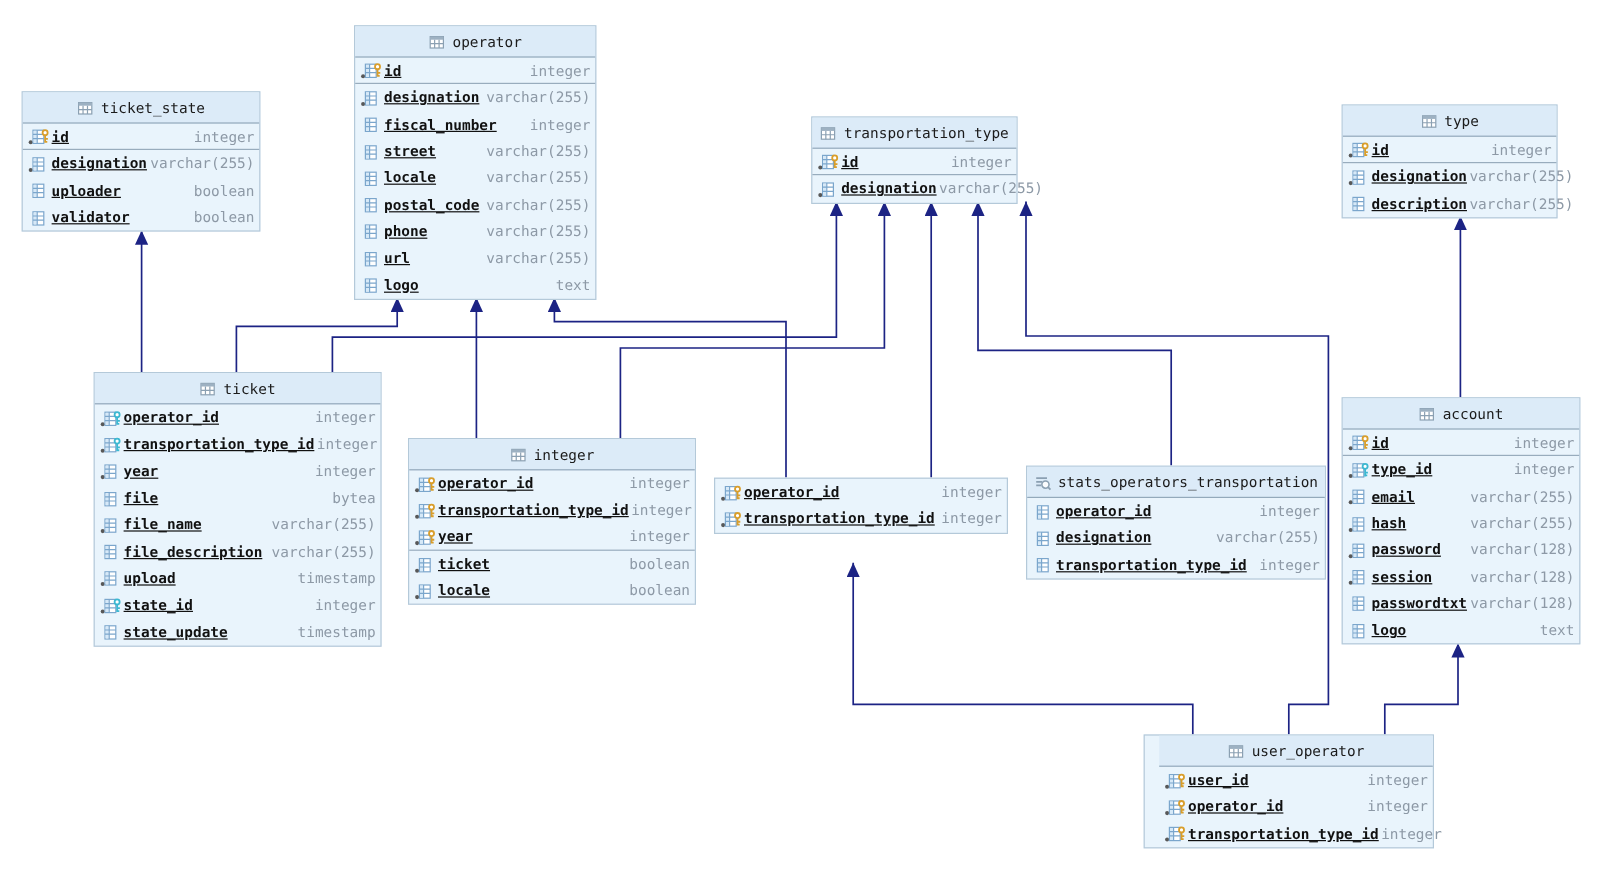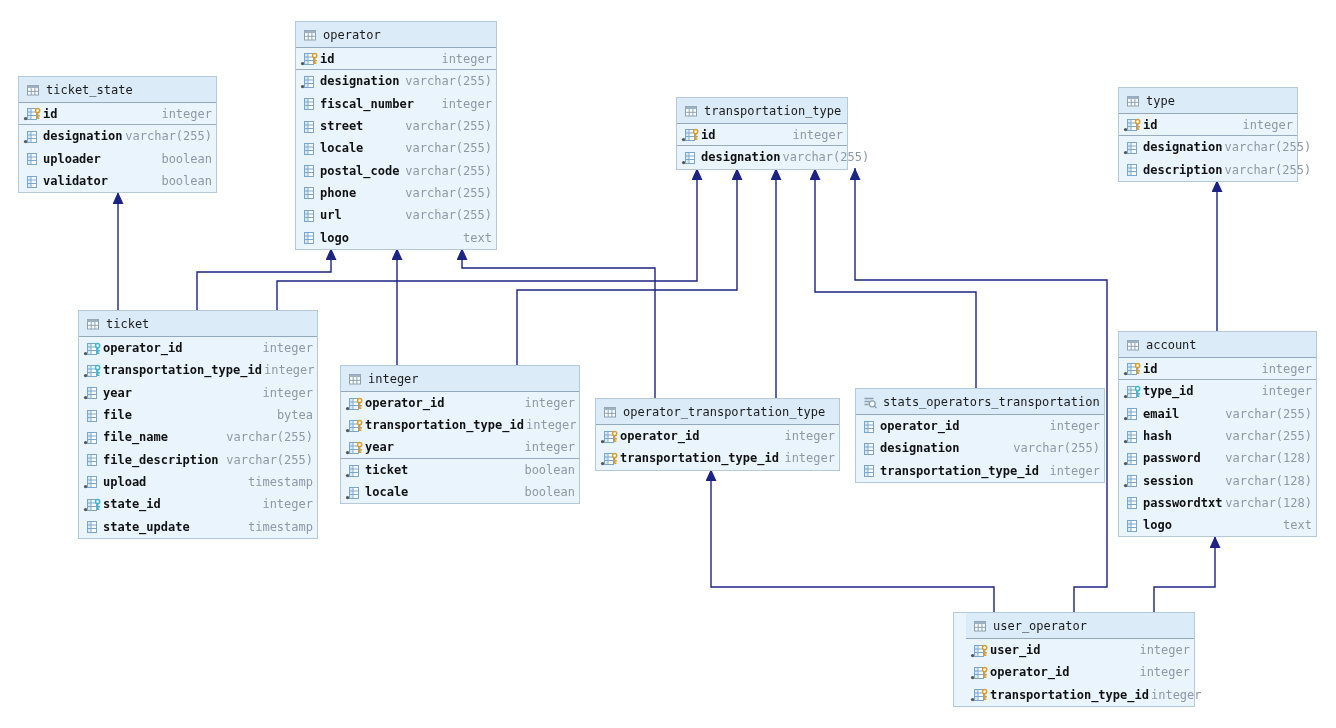--- a/index.html
+++ b/index.html
@@ -7,29 +7,29 @@
     position:relative;width:1336px;height:728px;overflow:hidden;background:#ffffff;
     font-family:"DejaVu Sans Mono","Liberation Mono",monospace;
   }
   #edges{position:absolute;left:0;top:0;width:1336px;height:728px;}
   .entity{
     position:absolute;background:#e9f4fc;border:1px solid #b4c9d9;
     font-size:12px;color:#1e1e1e;box-sizing:border-box;
   }
   .hdr{
     height:25px;display:flex;align-items:center;gap:6px;padding:0 7px;
-    background:#dcebf8;border-bottom:1px solid #93a9bb;
+    background:#dcebf8;border-bottom:1px solid #93a9bb;justify-content:center;
   }
   .hdr .ttl{color:#1b1b1b;white-space:pre;}
   .col-row{
     height:22.3px;display:flex;align-items:center;gap:2px;padding:0 4px;
     box-sizing:border-box;
   }
   .col-row.group-end{border-bottom:1px solid #98acbd;}
-  .cname{font-weight:bold;color:#111111;white-space:pre;}
+  .cname{font-weight:bold;color:#111111;white-space:pre;text-decoration:underline;}
   .ctype{margin-left:auto;color:#8d99a6;white-space:pre;}
   .icon{display:flex;flex:none;align-items:center;}
 </style>
 </head>
 <body>
 
 <div id="canvas">
   <svg id="edges" viewBox="0 0 1336 728" xmlns="http://www.w3.org/2000/svg">
     <defs>
       <marker id="arrowhead" markerUnits="userSpaceOnUse" markerWidth="13" markerHeight="12" refX="12" refY="5.5" orient="auto">
@@ -506,223 +506,213 @@
             <rect x="4.5" y="2.5" width="9" height="11" fill="#ffffff" stroke="#7ba6cc"></rect>
             <rect x="5" y="3" width="2.6" height="10" fill="#d6e9f8"></rect>
             <path d="M4.5 6 h9 M4.5 9.5 h9 M8 2.5 v11" stroke="#7ba6cc" stroke-width="1" fill="none"></path>
           </svg>
         </span>
         <span class="cname">locale</span>
         <span class="ctype">boolean</span>
       </div>
     </div>
     <div class="entity" style="left: 595px; top: 398px; width: 245px;">
+      <div class="col-row">
+        <span class="icon">
+          <svg width="18" height="15" viewBox="0 0 18 15">
+            <circle cx="2.6" cy="12.6" r="1.7" fill="#585858"></circle>
+            <rect x="4.5" y="2.5" width="9" height="11" fill="#ffffff" stroke="#7ba6cc"></rect>
+            <rect x="5" y="3" width="2.6" height="10" fill="#d6e9f8"></rect>
+            <path d="M4.5 6 h9 M4.5 9.5 h9 M8 2.5 v11" stroke="#7ba6cc" stroke-width="1" fill="none"></path>
+            <circle cx="14.6" cy="4.6" r="2.1" fill="#ffffff" stroke="#d99e2b" stroke-width="1.5"></circle>
+            <path d="M14.6 6.7 V13 M14.6 9.8 h2.3 M14.6 12.2 h1.8" stroke="#d99e2b" stroke-width="1.5" fill="none"></path>
+          </svg>
+        </span>
+        <span class="cname">operator_id</span>
+        <span class="ctype">integer</span>
+      </div>
+      <div class="col-row">
+        <span class="icon">
+          <svg width="18" height="15" viewBox="0 0 18 15">
+            <circle cx="2.6" cy="12.6" r="1.7" fill="#585858"></circle>
+            <rect x="4.5" y="2.5" width="9" height="11" fill="#ffffff" stroke="#7ba6cc"></rect>
+            <rect x="5" y="3" width="2.6" height="10" fill="#d6e9f8"></rect>
+            <path d="M4.5 6 h9 M4.5 9.5 h9 M8 2.5 v11" stroke="#7ba6cc" stroke-width="1" fill="none"></path>
+            <circle cx="14.6" cy="4.6" r="2.1" fill="#ffffff" stroke="#d99e2b" stroke-width="1.5"></circle>
+            <path d="M14.6 6.7 V13 M14.6 9.8 h2.3 M14.6 12.2 h1.8" stroke="#d99e2b" stroke-width="1.5" fill="none"></path>
+          </svg>
+        </span>
+        <span class="cname">transportation_type_id</span>
+        <span class="ctype">integer</span>
+      </div>
+    </div>
+    <div class="entity" style="left: 855px; top: 388px; width: 250px;">
+      <div class="hdr">
+        <span class="icon">
+          <svg width="14" height="14" viewBox="0 0 14 14">
+            <path d="M1.5 3.5 h9 M1.5 6.5 h5 M1.5 9.5 h4" stroke="#8ba0b2" stroke-width="1.4" fill="none"></path>
+            <circle cx="9.2" cy="8.8" r="3" fill="rgba(255,255,255,0.85)" stroke="#8ba0b2" stroke-width="1.3"></circle>
+            <path d="M11.4 11 L13.4 13" stroke="#8ba0b2" stroke-width="1.5"></path>
+          </svg>
+        </span>
+        <span class="ttl">stats_operators_transportation</span>
+      </div>
+      <div class="col-row">
+        <span class="icon">
+          <svg width="18" height="15" viewBox="0 0 18 15">
+            <rect x="4.5" y="2.5" width="9" height="11" fill="#ffffff" stroke="#7ba6cc"></rect>
+            <rect x="5" y="3" width="2.6" height="10" fill="#d6e9f8"></rect>
+            <path d="M4.5 6 h9 M4.5 9.5 h9 M8 2.5 v11" stroke="#7ba6cc" stroke-width="1" fill="none"></path>
+          </svg>
+        </span>
+        <span class="cname">operator_id</span>
+        <span class="ctype">integer</span>
+      </div>
+      <div class="col-row">
+        <span class="icon">
+          <svg width="18" height="15" viewBox="0 0 18 15">
+            <rect x="4.5" y="2.5" width="9" height="11" fill="#ffffff" stroke="#7ba6cc"></rect>
+            <rect x="5" y="3" width="2.6" height="10" fill="#d6e9f8"></rect>
+            <path d="M4.5 6 h9 M4.5 9.5 h9 M8 2.5 v11" stroke="#7ba6cc" stroke-width="1" fill="none"></path>
+          </svg>
+        </span>
+        <span class="cname">designation</span>
+        <span class="ctype">varchar(255)</span>
+      </div>
+      <div class="col-row">
+        <span class="icon">
+          <svg width="18" height="15" viewBox="0 0 18 15">
+            <rect x="4.5" y="2.5" width="9" height="11" fill="#ffffff" stroke="#7ba6cc"></rect>
+            <rect x="5" y="3" width="2.6" height="10" fill="#d6e9f8"></rect>
+            <path d="M4.5 6 h9 M4.5 9.5 h9 M8 2.5 v11" stroke="#7ba6cc" stroke-width="1" fill="none"></path>
+          </svg>
+        </span>
+        <span class="cname">transportation_type_id</span>
+        <span class="ctype">integer</span>
+      </div>
+    </div>
+    <div class="entity" style="left: 1118px; top: 331px; width: 199px;">
       <div class="hdr">
         <span class="icon">
           <svg width="14" height="14" viewBox="0 0 14 14">
             <rect x="1.5" y="2.5" width="11" height="9.5" fill="#ffffff" stroke="#8ba0b2"></rect>
             <rect x="1.5" y="2.5" width="11" height="2.6" fill="#9db1c2"></rect>
             <path d="M1.5 8.3 h11 M5.2 5.1 v6.9 M8.9 5.1 v6.9" stroke="#8ba0b2" stroke-width="1" fill="none"></path>
           </svg>
         </span>
-        <span class="ttl">operator_transportation_type</span>
-      </div>
-      <div class="col-row">
-        <span class="icon">
-          <svg width="18" height="15" viewBox="0 0 18 15">
-            <circle cx="2.6" cy="12.6" r="1.7" fill="#585858"></circle>
-            <rect x="4.5" y="2.5" width="9" height="11" fill="#ffffff" stroke="#7ba6cc"></rect>
-            <rect x="5" y="3" width="2.6" height="10" fill="#d6e9f8"></rect>
-            <path d="M4.5 6 h9 M4.5 9.5 h9 M8 2.5 v11" stroke="#7ba6cc" stroke-width="1" fill="none"></path>
-            <circle cx="14.6" cy="4.6" r="2.1" fill="#ffffff" stroke="#d99e2b" stroke-width="1.5"></circle>
-            <path d="M14.6 6.7 V13 M14.6 9.8 h2.3 M14.6 12.2 h1.8" stroke="#d99e2b" stroke-width="1.5" fill="none"></path>
-          </svg>
-        </span>
-        <span class="cname">operator_id</span>
-        <span class="ctype">integer</span>
-      </div>
-      <div class="col-row">
-        <span class="icon">
-          <svg width="18" height="15" viewBox="0 0 18 15">
-            <circle cx="2.6" cy="12.6" r="1.7" fill="#585858"></circle>
-            <rect x="4.5" y="2.5" width="9" height="11" fill="#ffffff" stroke="#7ba6cc"></rect>
-            <rect x="5" y="3" width="2.6" height="10" fill="#d6e9f8"></rect>
-            <path d="M4.5 6 h9 M4.5 9.5 h9 M8 2.5 v11" stroke="#7ba6cc" stroke-width="1" fill="none"></path>
-            <circle cx="14.6" cy="4.6" r="2.1" fill="#ffffff" stroke="#d99e2b" stroke-width="1.5"></circle>
-            <path d="M14.6 6.7 V13 M14.6 9.8 h2.3 M14.6 12.2 h1.8" stroke="#d99e2b" stroke-width="1.5" fill="none"></path>
-          </svg>
-        </span>
-        <span class="cname">transportation_type_id</span>
-        <span class="ctype">integer</span>
-      </div>
-    </div>
-    <div class="entity" style="left: 855px; top: 388px; width: 250px;">
-      <div class="hdr">
-        <span class="icon">
-          <svg width="14" height="14" viewBox="0 0 14 14">
-            <path d="M1.5 3.5 h9 M1.5 6.5 h5 M1.5 9.5 h4" stroke="#8ba0b2" stroke-width="1.4" fill="none"></path>
-            <circle cx="9.2" cy="8.8" r="3" fill="rgba(255,255,255,0.85)" stroke="#8ba0b2" stroke-width="1.3"></circle>
-            <path d="M11.4 11 L13.4 13" stroke="#8ba0b2" stroke-width="1.5"></path>
-          </svg>
-        </span>
-        <span class="ttl">stats_operators_transportation</span>
-      </div>
-      <div class="col-row">
-        <span class="icon">
-          <svg width="18" height="15" viewBox="0 0 18 15">
-            <rect x="4.5" y="2.5" width="9" height="11" fill="#ffffff" stroke="#7ba6cc"></rect>
-            <rect x="5" y="3" width="2.6" height="10" fill="#d6e9f8"></rect>
-            <path d="M4.5 6 h9 M4.5 9.5 h9 M8 2.5 v11" stroke="#7ba6cc" stroke-width="1" fill="none"></path>
-          </svg>
-        </span>
-        <span class="cname">operator_id</span>
-        <span class="ctype">integer</span>
-      </div>
-      <div class="col-row">
-        <span class="icon">
-          <svg width="18" height="15" viewBox="0 0 18 15">
-            <rect x="4.5" y="2.5" width="9" height="11" fill="#ffffff" stroke="#7ba6cc"></rect>
-            <rect x="5" y="3" width="2.6" height="10" fill="#d6e9f8"></rect>
-            <path d="M4.5 6 h9 M4.5 9.5 h9 M8 2.5 v11" stroke="#7ba6cc" stroke-width="1" fill="none"></path>
-          </svg>
-        </span>
-        <span class="cname">designation</span>
-        <span class="ctype">varchar(255)</span>
-      </div>
-      <div class="col-row">
-        <span class="icon">
-          <svg width="18" height="15" viewBox="0 0 18 15">
-            <rect x="4.5" y="2.5" width="9" height="11" fill="#ffffff" stroke="#7ba6cc"></rect>
-            <rect x="5" y="3" width="2.6" height="10" fill="#d6e9f8"></rect>
-            <path d="M4.5 6 h9 M4.5 9.5 h9 M8 2.5 v11" stroke="#7ba6cc" stroke-width="1" fill="none"></path>
-          </svg>
-        </span>
-        <span class="cname">transportation_type_id</span>
-        <span class="ctype">integer</span>
-      </div>
-    </div>
-    <div class="entity" style="left: 1118px; top: 331px; width: 199px;">
+        <span class="ttl">account</span>
+      </div>
+      <div class="col-row group-end">
+        <span class="icon">
+          <svg width="18" height="15" viewBox="0 0 18 15">
+            <circle cx="2.6" cy="12.6" r="1.7" fill="#585858"></circle>
+            <rect x="4.5" y="2.5" width="9" height="11" fill="#ffffff" stroke="#7ba6cc"></rect>
+            <rect x="5" y="3" width="2.6" height="10" fill="#d6e9f8"></rect>
+            <path d="M4.5 6 h9 M4.5 9.5 h9 M8 2.5 v11" stroke="#7ba6cc" stroke-width="1" fill="none"></path>
+            <circle cx="14.6" cy="4.6" r="2.1" fill="#ffffff" stroke="#d99e2b" stroke-width="1.5"></circle>
+            <path d="M14.6 6.7 V13 M14.6 9.8 h2.3 M14.6 12.2 h1.8" stroke="#d99e2b" stroke-width="1.5" fill="none"></path>
+          </svg>
+        </span>
+        <span class="cname">id</span>
+        <span class="ctype">integer</span>
+      </div>
+      <div class="col-row">
+        <span class="icon">
+          <svg width="18" height="15" viewBox="0 0 18 15">
+            <circle cx="2.6" cy="12.6" r="1.7" fill="#585858"></circle>
+            <rect x="4.5" y="2.5" width="9" height="11" fill="#ffffff" stroke="#7ba6cc"></rect>
+            <rect x="5" y="3" width="2.6" height="10" fill="#d6e9f8"></rect>
+            <path d="M4.5 6 h9 M4.5 9.5 h9 M8 2.5 v11" stroke="#7ba6cc" stroke-width="1" fill="none"></path>
+            <circle cx="14.6" cy="4.6" r="2.1" fill="#ffffff" stroke="#3cb8d1" stroke-width="1.5"></circle>
+            <path d="M14.6 6.7 V13 M14.6 9.8 h2.3 M14.6 12.2 h1.8" stroke="#3cb8d1" stroke-width="1.5" fill="none"></path>
+          </svg>
+        </span>
+        <span class="cname">type_id</span>
+        <span class="ctype">integer</span>
+      </div>
+      <div class="col-row">
+        <span class="icon">
+          <svg width="18" height="15" viewBox="0 0 18 15">
+            <circle cx="2.6" cy="12.6" r="1.7" fill="#585858"></circle>
+            <rect x="4.5" y="2.5" width="9" height="11" fill="#ffffff" stroke="#7ba6cc"></rect>
+            <rect x="5" y="3" width="2.6" height="10" fill="#d6e9f8"></rect>
+            <path d="M4.5 6 h9 M4.5 9.5 h9 M8 2.5 v11" stroke="#7ba6cc" stroke-width="1" fill="none"></path>
+          </svg>
+        </span>
+        <span class="cname">email</span>
+        <span class="ctype">varchar(255)</span>
+      </div>
+      <div class="col-row">
+        <span class="icon">
+          <svg width="18" height="15" viewBox="0 0 18 15">
+            <circle cx="2.6" cy="12.6" r="1.7" fill="#585858"></circle>
+            <rect x="4.5" y="2.5" width="9" height="11" fill="#ffffff" stroke="#7ba6cc"></rect>
+            <rect x="5" y="3" width="2.6" height="10" fill="#d6e9f8"></rect>
+            <path d="M4.5 6 h9 M4.5 9.5 h9 M8 2.5 v11" stroke="#7ba6cc" stroke-width="1" fill="none"></path>
+          </svg>
+        </span>
+        <span class="cname">hash</span>
+        <span class="ctype">varchar(255)</span>
+      </div>
+      <div class="col-row">
+        <span class="icon">
+          <svg width="18" height="15" viewBox="0 0 18 15">
+            <circle cx="2.6" cy="12.6" r="1.7" fill="#585858"></circle>
+            <rect x="4.5" y="2.5" width="9" height="11" fill="#ffffff" stroke="#7ba6cc"></rect>
+            <rect x="5" y="3" width="2.6" height="10" fill="#d6e9f8"></rect>
+            <path d="M4.5 6 h9 M4.5 9.5 h9 M8 2.5 v11" stroke="#7ba6cc" stroke-width="1" fill="none"></path>
+          </svg>
+        </span>
+        <span class="cname">password</span>
+        <span class="ctype">varchar(128)</span>
+      </div>
+      <div class="col-row">
+        <span class="icon">
+          <svg width="18" height="15" viewBox="0 0 18 15">
+            <circle cx="2.6" cy="12.6" r="1.7" fill="#585858"></circle>
+            <rect x="4.5" y="2.5" width="9" height="11" fill="#ffffff" stroke="#7ba6cc"></rect>
+            <rect x="5" y="3" width="2.6" height="10" fill="#d6e9f8"></rect>
+            <path d="M4.5 6 h9 M4.5 9.5 h9 M8 2.5 v11" stroke="#7ba6cc" stroke-width="1" fill="none"></path>
+          </svg>
+        </span>
+        <span class="cname">session</span>
+        <span class="ctype">varchar(128)</span>
+      </div>
+      <div class="col-row">
+        <span class="icon">
+          <svg width="18" height="15" viewBox="0 0 18 15">
+            <rect x="4.5" y="2.5" width="9" height="11" fill="#ffffff" stroke="#7ba6cc"></rect>
+            <rect x="5" y="3" width="2.6" height="10" fill="#d6e9f8"></rect>
+            <path d="M4.5 6 h9 M4.5 9.5 h9 M8 2.5 v11" stroke="#7ba6cc" stroke-width="1" fill="none"></path>
+          </svg>
+        </span>
+        <span class="cname">passwordtxt</span>
+        <span class="ctype">varchar(128)</span>
+      </div>
+      <div class="col-row">
+        <span class="icon">
+          <svg width="18" height="15" viewBox="0 0 18 15">
+            <rect x="4.5" y="2.5" width="9" height="11" fill="#ffffff" stroke="#7ba6cc"></rect>
+            <rect x="5" y="3" width="2.6" height="10" fill="#d6e9f8"></rect>
+            <path d="M4.5 6 h9 M4.5 9.5 h9 M8 2.5 v11" stroke="#7ba6cc" stroke-width="1" fill="none"></path>
+          </svg>
+        </span>
+        <span class="cname">logo</span>
+        <span class="ctype">text</span>
+      </div>
+    </div>
+    <div class="entity" style="left: 953px; top: 612px; width: 242px; padding-left: 12px;">
       <div class="hdr">
         <span class="icon">
           <svg width="14" height="14" viewBox="0 0 14 14">
             <rect x="1.5" y="2.5" width="11" height="9.5" fill="#ffffff" stroke="#8ba0b2"></rect>
             <rect x="1.5" y="2.5" width="11" height="2.6" fill="#9db1c2"></rect>
             <path d="M1.5 8.3 h11 M5.2 5.1 v6.9 M8.9 5.1 v6.9" stroke="#8ba0b2" stroke-width="1" fill="none"></path>
           </svg>
         </span>
-        <span class="ttl">account</span>
-      </div>
-      <div class="col-row group-end">
-        <span class="icon">
-          <svg width="18" height="15" viewBox="0 0 18 15">
-            <circle cx="2.6" cy="12.6" r="1.7" fill="#585858"></circle>
-            <rect x="4.5" y="2.5" width="9" height="11" fill="#ffffff" stroke="#7ba6cc"></rect>
-            <rect x="5" y="3" width="2.6" height="10" fill="#d6e9f8"></rect>
-            <path d="M4.5 6 h9 M4.5 9.5 h9 M8 2.5 v11" stroke="#7ba6cc" stroke-width="1" fill="none"></path>
-            <circle cx="14.6" cy="4.6" r="2.1" fill="#ffffff" stroke="#d99e2b" stroke-width="1.5"></circle>
-            <path d="M14.6 6.7 V13 M14.6 9.8 h2.3 M14.6 12.2 h1.8" stroke="#d99e2b" stroke-width="1.5" fill="none"></path>
-          </svg>
-        </span>
-        <span class="cname">id</span>
-        <span class="ctype">integer</span>
-      </div>
-      <div class="col-row">
-        <span class="icon">
-          <svg width="18" height="15" viewBox="0 0 18 15">
-            <circle cx="2.6" cy="12.6" r="1.7" fill="#585858"></circle>
-            <rect x="4.5" y="2.5" width="9" height="11" fill="#ffffff" stroke="#7ba6cc"></rect>
-            <rect x="5" y="3" width="2.6" height="10" fill="#d6e9f8"></rect>
-            <path d="M4.5 6 h9 M4.5 9.5 h9 M8 2.5 v11" stroke="#7ba6cc" stroke-width="1" fill="none"></path>
-            <circle cx="14.6" cy="4.6" r="2.1" fill="#ffffff" stroke="#3cb8d1" stroke-width="1.5"></circle>
-            <path d="M14.6 6.7 V13 M14.6 9.8 h2.3 M14.6 12.2 h1.8" stroke="#3cb8d1" stroke-width="1.5" fill="none"></path>
-          </svg>
-        </span>
-        <span class="cname">type_id</span>
-        <span class="ctype">integer</span>
-      </div>
-      <div class="col-row">
-        <span class="icon">
-          <svg width="18" height="15" viewBox="0 0 18 15">
-            <circle cx="2.6" cy="12.6" r="1.7" fill="#585858"></circle>
-            <rect x="4.5" y="2.5" width="9" height="11" fill="#ffffff" stroke="#7ba6cc"></rect>
-            <rect x="5" y="3" width="2.6" height="10" fill="#d6e9f8"></rect>
-            <path d="M4.5 6 h9 M4.5 9.5 h9 M8 2.5 v11" stroke="#7ba6cc" stroke-width="1" fill="none"></path>
-          </svg>
-        </span>
-        <span class="cname">email</span>
-        <span class="ctype">varchar(255)</span>
-      </div>
-      <div class="col-row">
-        <span class="icon">
-          <svg width="18" height="15" viewBox="0 0 18 15">
-            <circle cx="2.6" cy="12.6" r="1.7" fill="#585858"></circle>
-            <rect x="4.5" y="2.5" width="9" height="11" fill="#ffffff" stroke="#7ba6cc"></rect>
-            <rect x="5" y="3" width="2.6" height="10" fill="#d6e9f8"></rect>
-            <path d="M4.5 6 h9 M4.5 9.5 h9 M8 2.5 v11" stroke="#7ba6cc" stroke-width="1" fill="none"></path>
-          </svg>
-        </span>
-        <span class="cname">hash</span>
-        <span class="ctype">varchar(255)</span>
-      </div>
-      <div class="col-row">
-        <span class="icon">
-          <svg width="18" height="15" viewBox="0 0 18 15">
-            <circle cx="2.6" cy="12.6" r="1.7" fill="#585858"></circle>
-            <rect x="4.5" y="2.5" width="9" height="11" fill="#ffffff" stroke="#7ba6cc"></rect>
-            <rect x="5" y="3" width="2.6" height="10" fill="#d6e9f8"></rect>
-            <path d="M4.5 6 h9 M4.5 9.5 h9 M8 2.5 v11" stroke="#7ba6cc" stroke-width="1" fill="none"></path>
-          </svg>
-        </span>
-        <span class="cname">password</span>
-        <span class="ctype">varchar(128)</span>
-      </div>
-      <div class="col-row">
-        <span class="icon">
-          <svg width="18" height="15" viewBox="0 0 18 15">
-            <circle cx="2.6" cy="12.6" r="1.7" fill="#585858"></circle>
-            <rect x="4.5" y="2.5" width="9" height="11" fill="#ffffff" stroke="#7ba6cc"></rect>
-            <rect x="5" y="3" width="2.6" height="10" fill="#d6e9f8"></rect>
-            <path d="M4.5 6 h9 M4.5 9.5 h9 M8 2.5 v11" stroke="#7ba6cc" stroke-width="1" fill="none"></path>
-          </svg>
-        </span>
-        <span class="cname">session</span>
-        <span class="ctype">varchar(128)</span>
-      </div>
-      <div class="col-row">
-        <span class="icon">
-          <svg width="18" height="15" viewBox="0 0 18 15">
-            <rect x="4.5" y="2.5" width="9" height="11" fill="#ffffff" stroke="#7ba6cc"></rect>
-            <rect x="5" y="3" width="2.6" height="10" fill="#d6e9f8"></rect>
-            <path d="M4.5 6 h9 M4.5 9.5 h9 M8 2.5 v11" stroke="#7ba6cc" stroke-width="1" fill="none"></path>
-          </svg>
-        </span>
-        <span class="cname">passwordtxt</span>
-        <span class="ctype">varchar(128)</span>
-      </div>
-      <div class="col-row">
-        <span class="icon">
-          <svg width="18" height="15" viewBox="0 0 18 15">
-            <rect x="4.5" y="2.5" width="9" height="11" fill="#ffffff" stroke="#7ba6cc"></rect>
-            <rect x="5" y="3" width="2.6" height="10" fill="#d6e9f8"></rect>
-            <path d="M4.5 6 h9 M4.5 9.5 h9 M8 2.5 v11" stroke="#7ba6cc" stroke-width="1" fill="none"></path>
-          </svg>
-        </span>
-        <span class="cname">logo</span>
-        <span class="ctype">text</span>
-      </div>
-    </div>
-    <div class="entity" style="left: 953px; top: 612px; width: 242px; padding-left: 12px;">
-      <div class="hdr">
-        <span class="icon">
-          <svg width="14" height="14" viewBox="0 0 14 14">
-            <rect x="1.5" y="2.5" width="11" height="9.5" fill="#ffffff" stroke="#8ba0b2"></rect>
-            <rect x="1.5" y="2.5" width="11" height="2.6" fill="#9db1c2"></rect>
-            <path d="M1.5 8.3 h11 M5.2 5.1 v6.9 M8.9 5.1 v6.9" stroke="#8ba0b2" stroke-width="1" fill="none"></path>
-          </svg>
-        </span>
         <span class="ttl">user_operator</span>
       </div>
       <div class="col-row">
         <span class="icon">
           <svg width="18" height="15" viewBox="0 0 18 15">
             <circle cx="2.6" cy="12.6" r="1.7" fill="#585858"></circle>
             <rect x="4.5" y="2.5" width="9" height="11" fill="#ffffff" stroke="#7ba6cc"></rect>
             <rect x="5" y="3" width="2.6" height="10" fill="#d6e9f8"></rect>
             <path d="M4.5 6 h9 M4.5 9.5 h9 M8 2.5 v11" stroke="#7ba6cc" stroke-width="1" fill="none"></path>
             <circle cx="14.6" cy="4.6" r="2.1" fill="#ffffff" stroke="#d99e2b" stroke-width="1.5"></circle>

